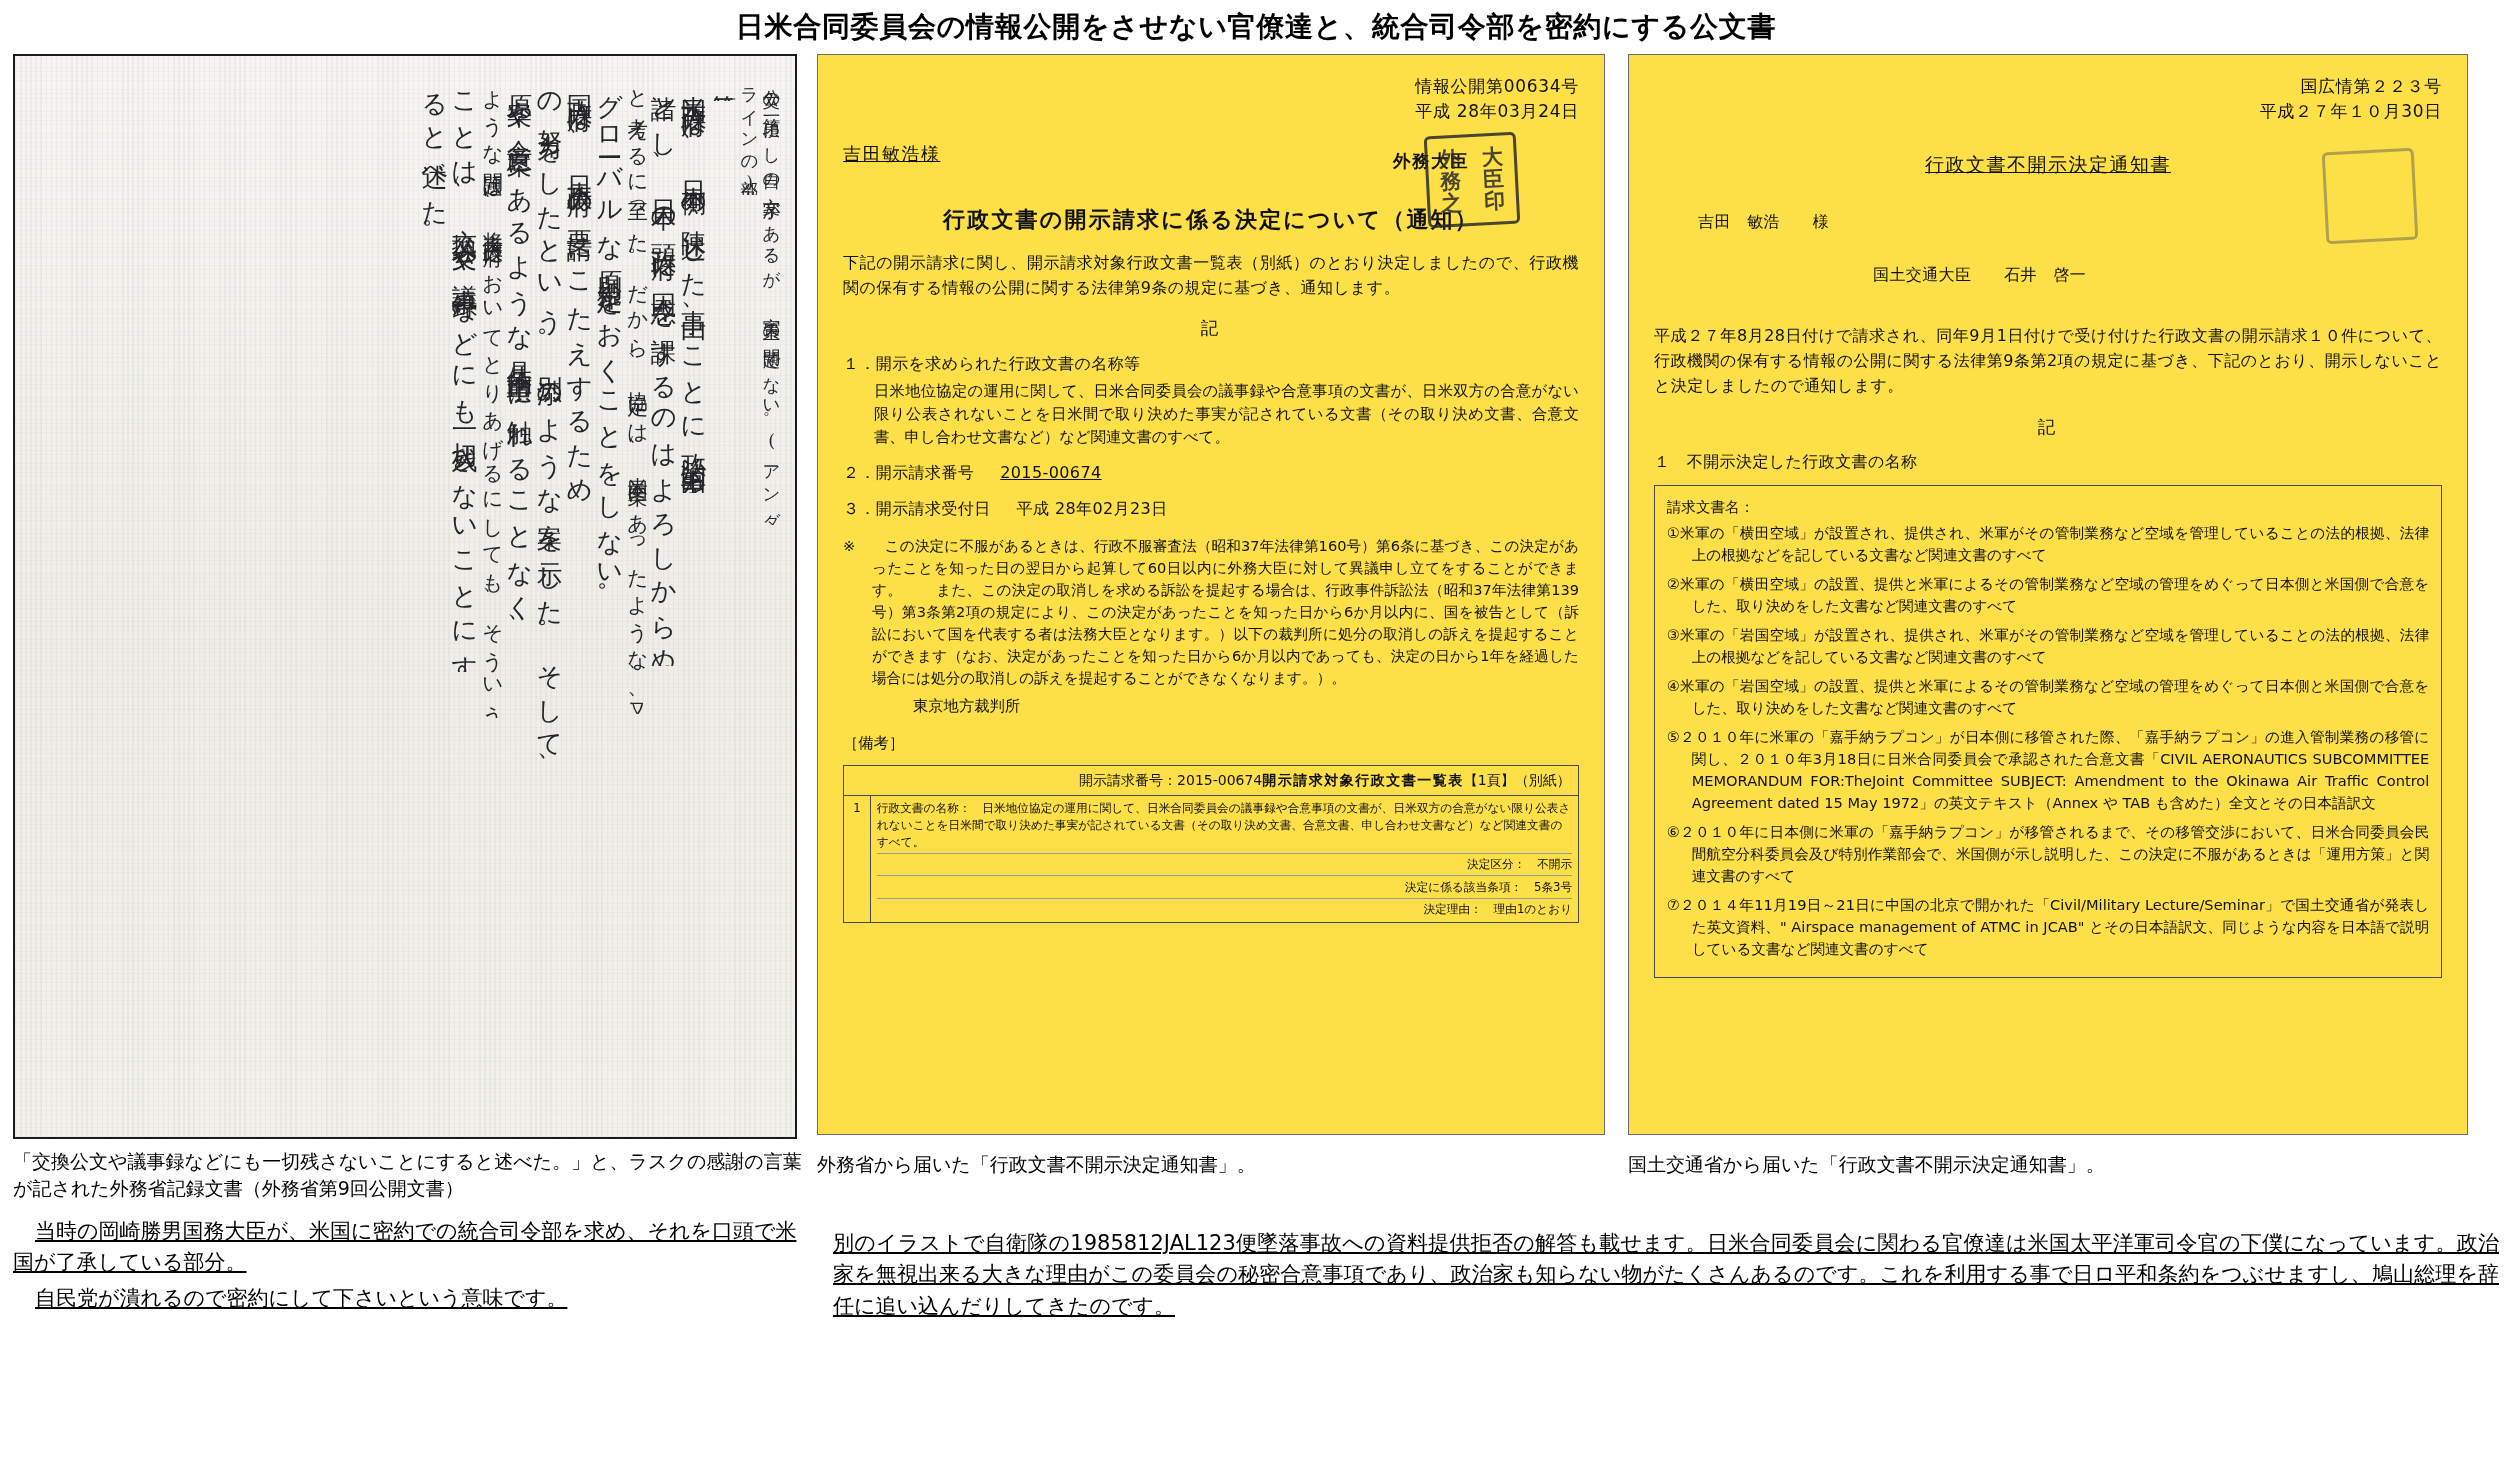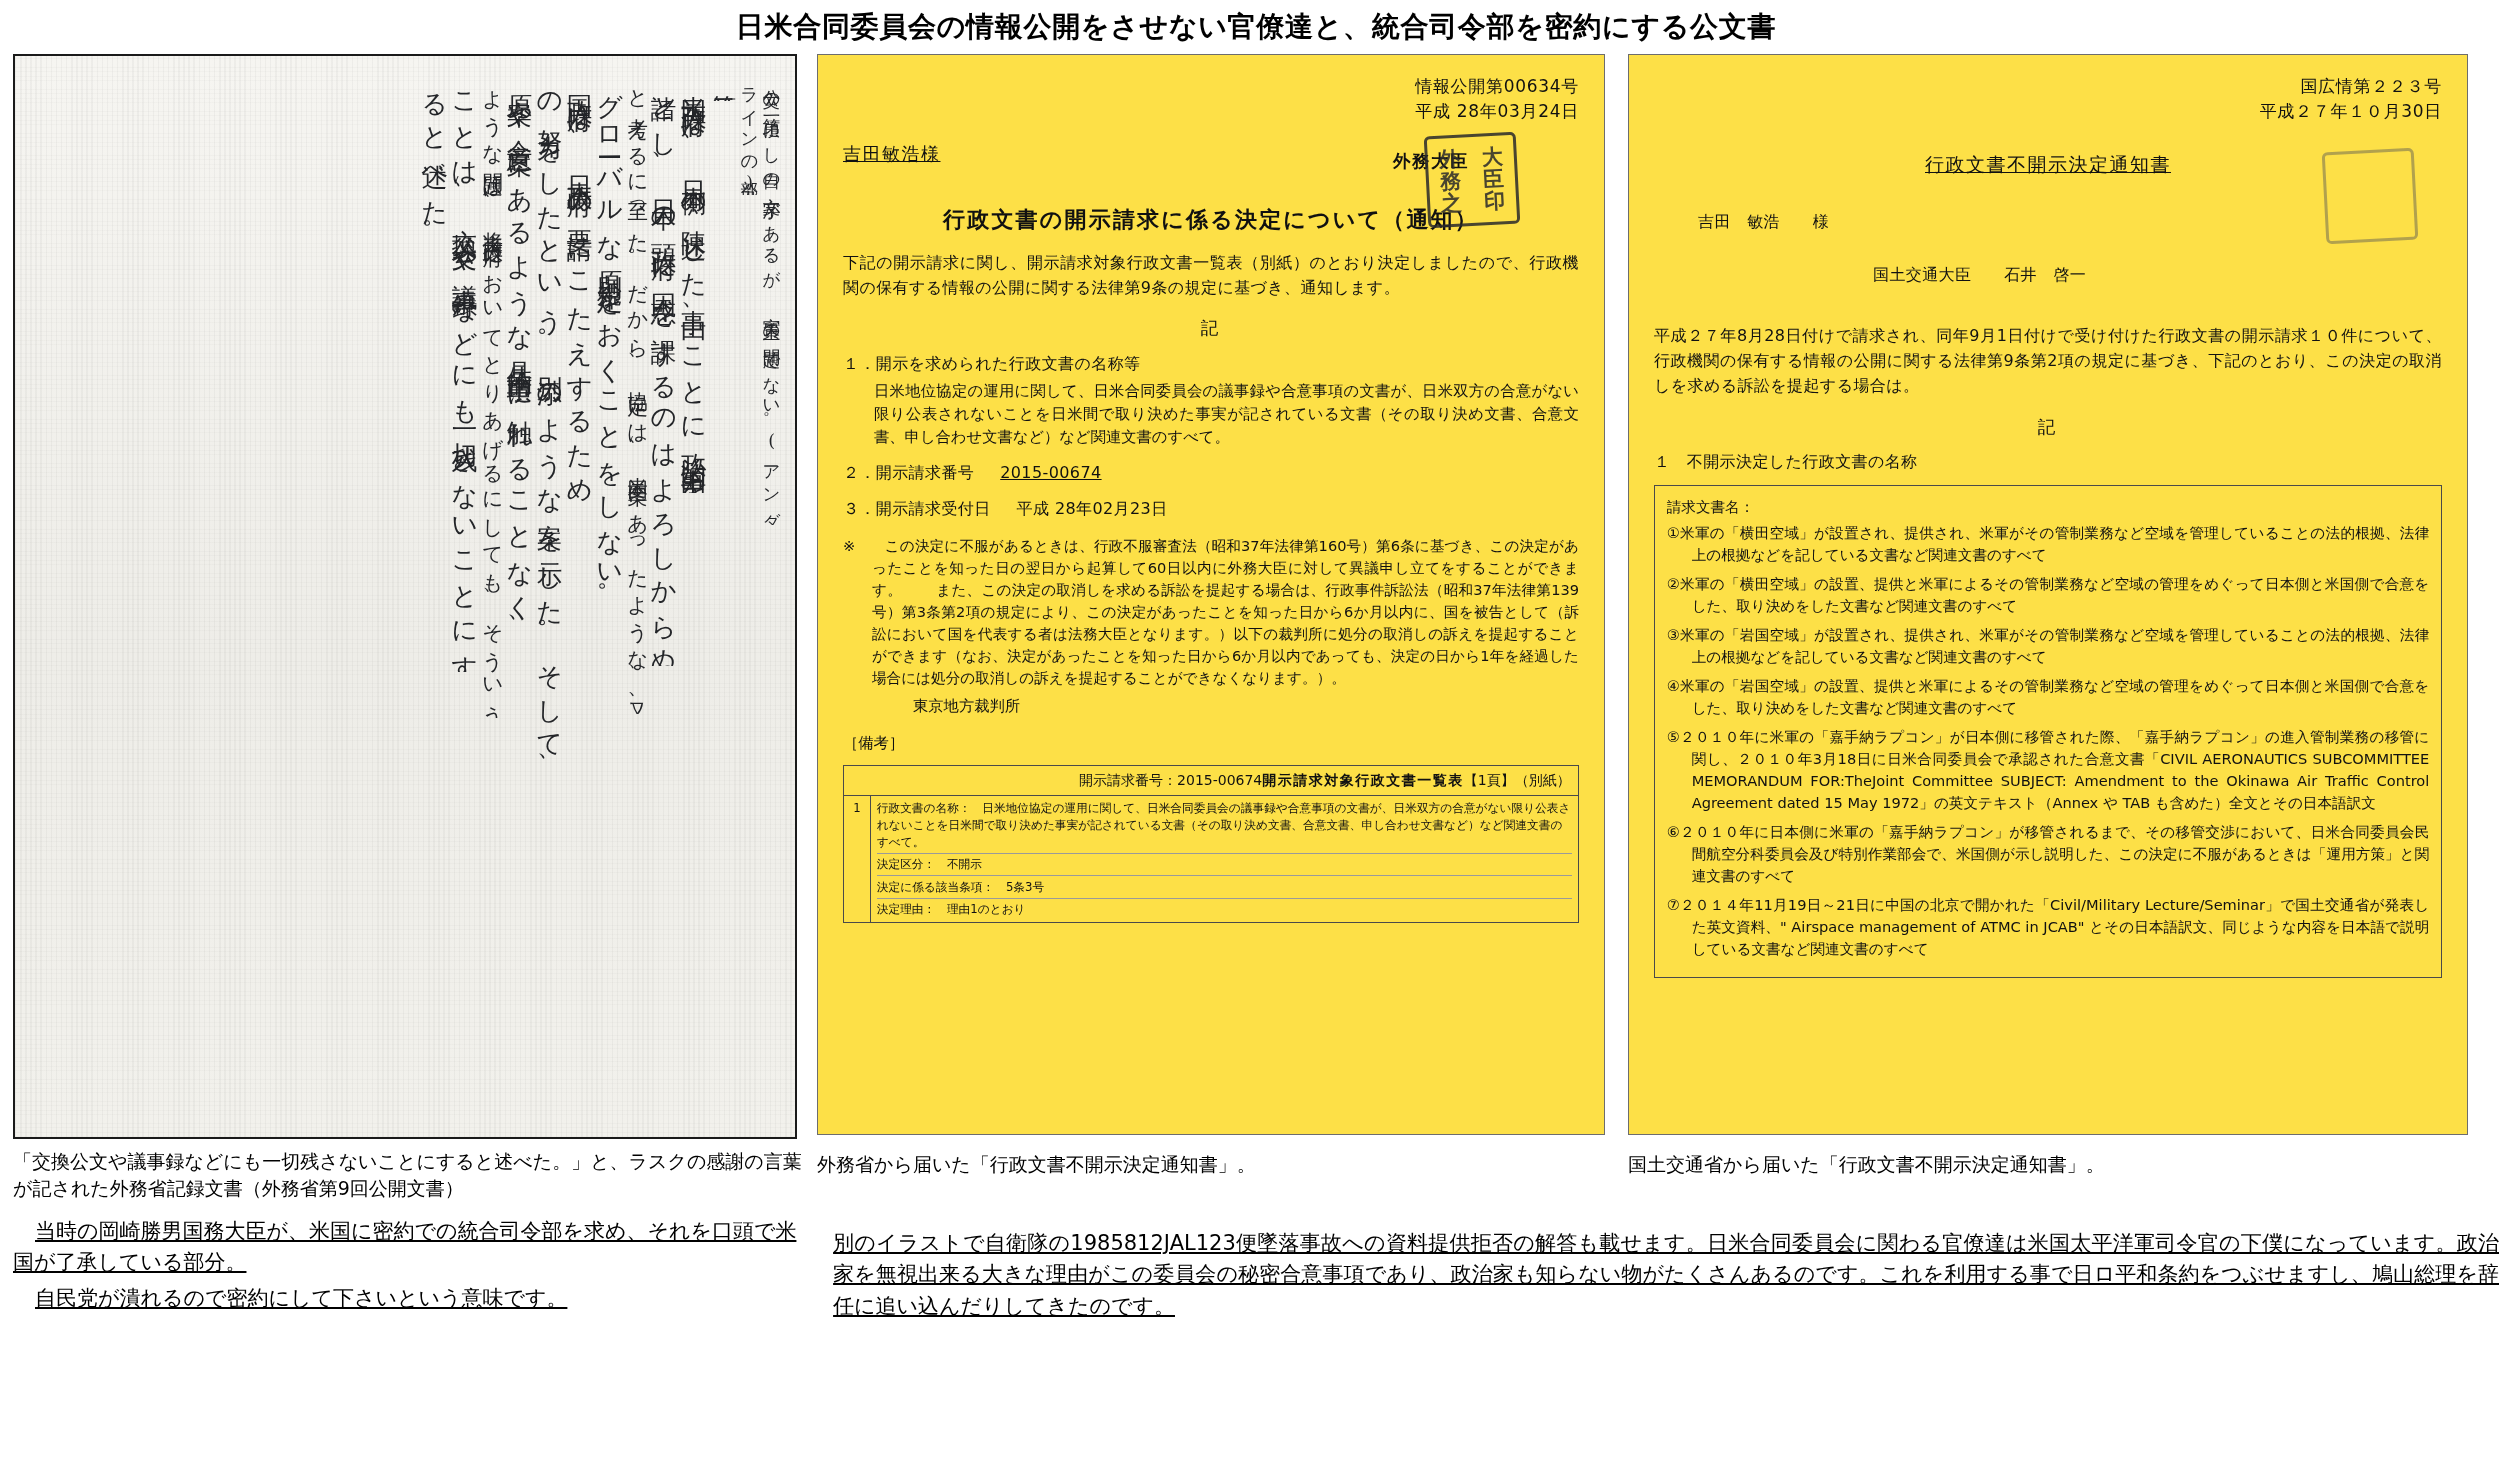--- a/index.html
+++ b/index.html
@@ -231,21 +231,21 @@
     line-height: 1.45;
   }
   .attach-num {
     width: 26px;
     border-right: 1.1px solid #4a4a4a;
     text-align: center;
     padding-top: 4.4px;
   }
   .attach-body { flex: 1; padding: 4.4px 5.8px; }
   .attach-body .row { display: block; }
-  .attach-body .row + .row { border-top: 0.7px solid #9a9a9a; padding-top: 2.2px; margin-top: 2.2px; }
+  .attach-body .row + .row { border-top: 0.7px solid #9a9a9a; padding-top: 2.2px; margin-top: 2.2px; text-align: right; }
 
   
   .rlist-box {
     margin-top: 10.2px;
     border: 1.5px solid #4a4a4a;
     padding: 10.2px 11.7px;
     font-size: 14.6px;
     line-height: 1.5;
   }
   .rlist-title { margin-bottom: 4.4px; }
@@ -368,21 +368,21 @@
     <div class="doc-sheet doc-right">
       <div class="doc-topright">
         <div>国広情第２２３号</div>
         <div>平成２７年１０月30日</div>
       </div>
       <div class="doc-title small" style="margin-top:29px">行政文書不開示決定通知書</div>
       <div class="doc-item" style="margin-top:32px; padding-left:44px">吉田　敏浩　　様</div>
       <div class="doc-item" style="text-align:left; padding-left:219px; margin-top:29px">国土交通大臣　　石井　啓一</div>
       <div class="stamp stamp-right"></div>
 
-      <div class="doc-para" style="margin-top:37px">平成２７年8月28日付けで請求され、同年9月1日付けで受け付けた行政文書の開示請求１０件について、行政機関の保有する情報の公開に関する法律第9条第2項の規定に基づき、下記のとおり、この決定の取消しを求める訴訟を提起する場合は。</div>
+      <div class="doc-para" style="margin-top:37px">平成２７年8月28日付けで請求され、同年9月1日付けで受け付けた行政文書の開示請求１０件について、行政機関の保有する情報の公開に関する法律第9条第2項の規定に基づき、下記のとおり、開示しないことと決定しましたので通知します。</div>
       <div class="doc-ki">記</div>
       <div class="doc-item">１　不開示決定した行政文書の名称</div>
 
       <div class="rlist-box">
         <div class="rlist-title">請求文書名：</div>
         <div class="rlist-item">①米軍の「横田空域」が設置され、提供され、米軍がその管制業務など空域を管理していることの法的根拠、法律上の根拠などを記している文書など関連文書のすべて</div>
         <div class="rlist-item">②米軍の「横田空域」の設置、提供と米軍によるその管制業務など空域の管理をめぐって日本側と米国側で合意をした、取り決めをした文書など関連文書のすべて</div>
         <div class="rlist-item">③米軍の「岩国空域」が設置され、提供され、米軍がその管制業務など空域を管理していることの法的根拠、法律上の根拠などを記している文書など関連文書のすべて</div>
         <div class="rlist-item">④米軍の「岩国空域」の設置、提供と米軍によるその管制業務など空域の管理をめぐって日本側と米国側で合意をした、取り決めをした文書など関連文書のすべて</div>
         <div class="rlist-item">⑤２０１０年に米軍の「嘉手納ラプコン」が日本側に移管された際、「嘉手納ラプコン」の進入管制業務の移管に関し、２０１０年3月18日に日米合同委員会で承認された合意文書「CIVIL AERONAUTICS SUBCOMMITTEE MEMORANDUM FOR:TheJoint Committee SUBJECT: Amendment to the Okinawa Air Traffic Control Agreement dated 15 May 1972」の英文テキスト（Annex や TAB も含めた）全文とその日本語訳文</div>

